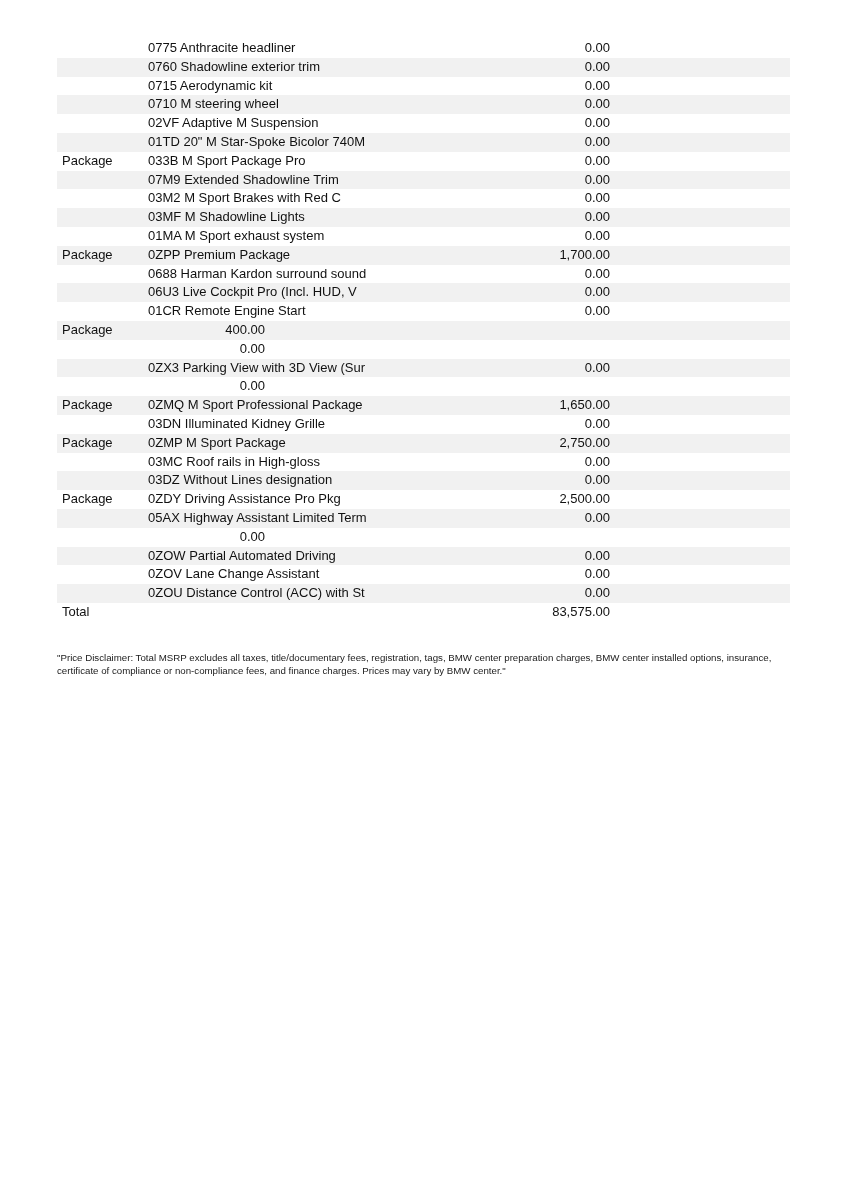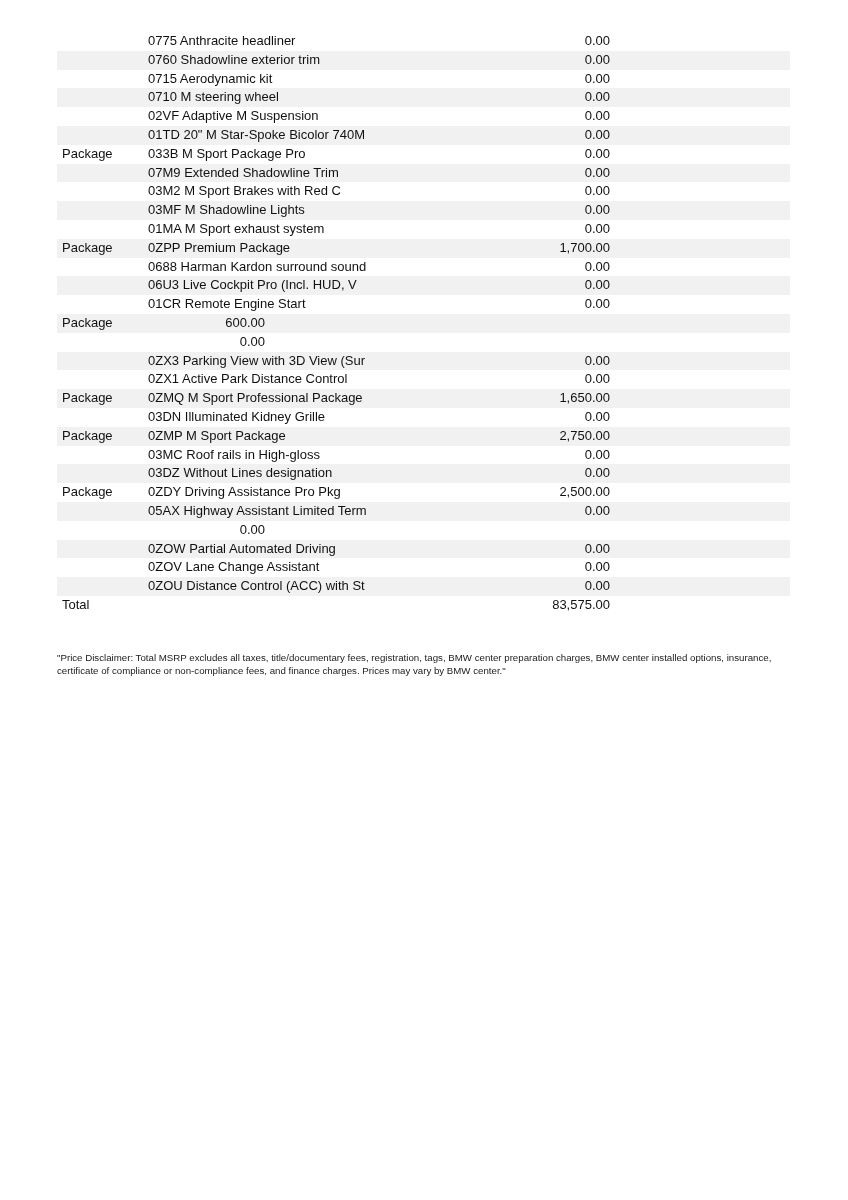--- a/index.html
+++ b/index.html
@@ -14,21 +14,21 @@
   .page {
     position: relative;
     width: 848px;
     height: 1200px;
     background: #ffffff;
     overflow: hidden;
   }
   .options-table {
     position: absolute;
     left: 57px;
-    top: 32px;
+    top: 39px;
     width: 733px;
   }
   .trow {
     display: flex;
     align-items: center;
     height: 18.8px;
     font-size: 13px;
     line-height: 18.8px;
     background: #ffffff;
     white-space: nowrap;
@@ -169,40 +169,39 @@
 
     <div class="trow">
       <div class="cell-type"></div>
       <div class="cell-item">01CR Remote Engine Start</div>
       <div class="cell-price">0.00</div>
       <div class="cell-spacer"></div>
     </div>
 
     <div class="trow">
       <div class="cell-type">Package</div>
-      <div class="cell-price">600.00</div>
+      <div class="cell-price">400.00</div>
       <div class="cell-spacer"></div>
     </div>
 
     <div class="trow">
       <div class="cell-type"></div>
       <div class="cell-price">0.00</div>
       <div class="cell-spacer"></div>
     </div>
 
     <div class="trow">
       <div class="cell-type"></div>
       <div class="cell-item">0ZX3 Parking View with 3D View (Sur</div>
       <div class="cell-price">0.00</div>
       <div class="cell-spacer"></div>
     </div>
 
     <div class="trow">
       <div class="cell-type"></div>
-      <div class="cell-item">0ZX1 Active Park Distance Control</div>
       <div class="cell-price">0.00</div>
       <div class="cell-spacer"></div>
     </div>
 
     <div class="trow">
       <div class="cell-type">Package</div>
       <div class="cell-item">0ZMQ M Sport Professional Package</div>
       <div class="cell-price">1,650.00</div>
       <div class="cell-spacer"></div>
     </div>

